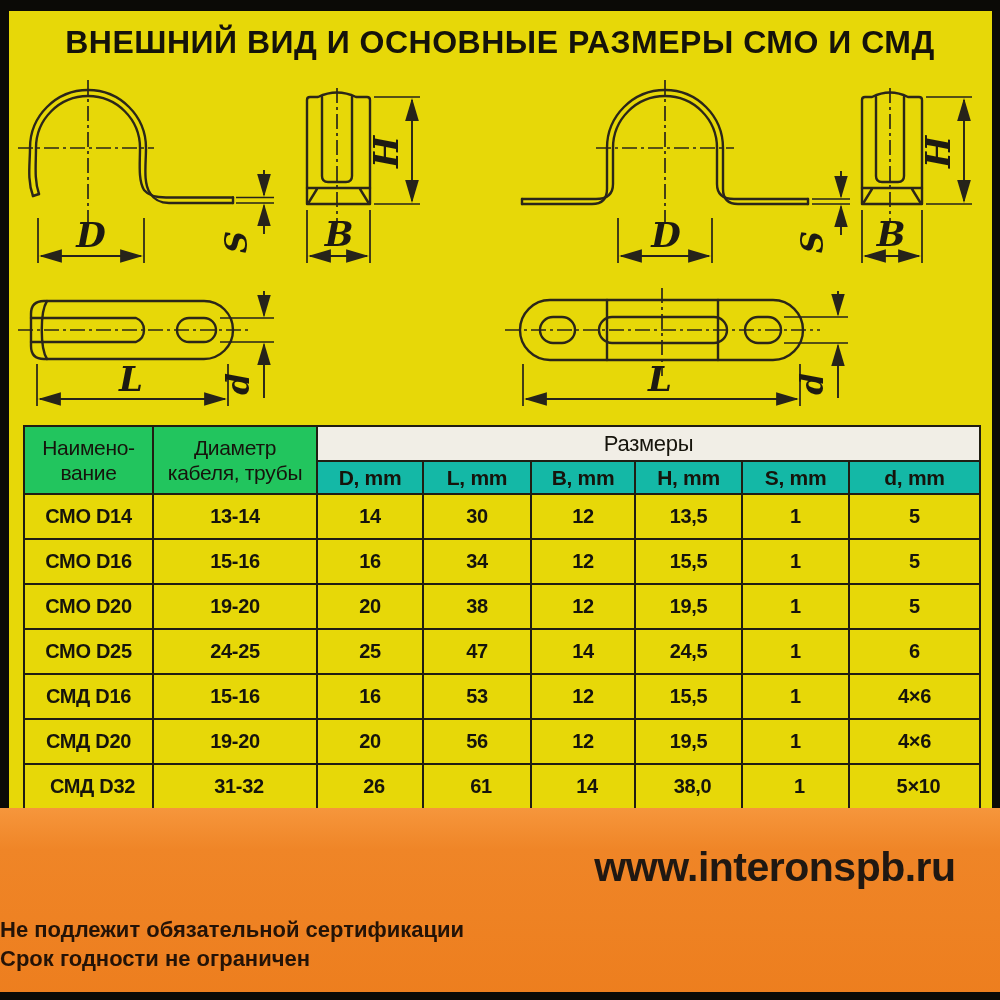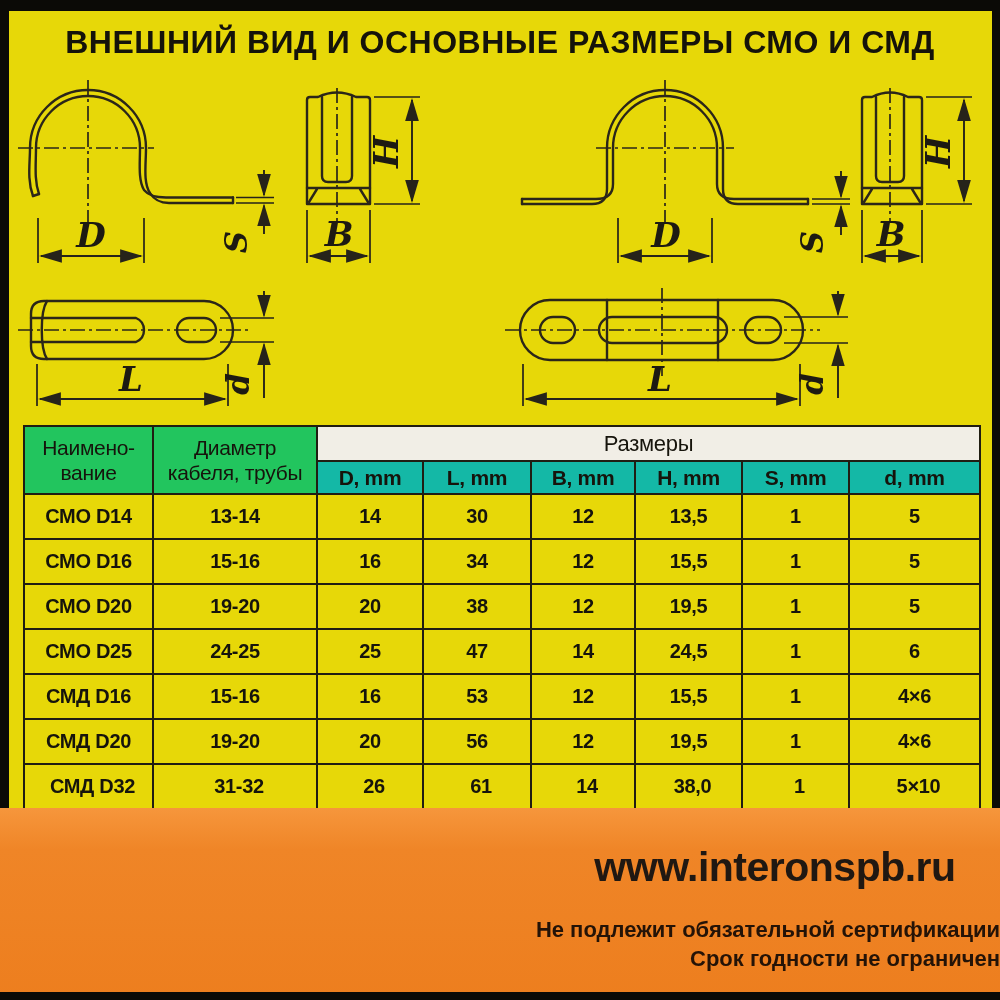--- a/index.html
+++ b/index.html
@@ -35,21 +35,21 @@
   table.dims .sub{background:#14b8a6;font-weight:700;font-size:21px;height:31px;}
   table.dims tbody td{font-weight:700;font-size:20px;height:43px;background:transparent;}
   table.dims tbody tr:last-child td{border-bottom:none;padding-left:8px;}
 
   .orange{position:absolute;left:0;top:808px;width:1000px;height:192px;
           background:linear-gradient(180deg,#f6963c 0%,#ef8527 22%,#ed7e1e 100%);}
   .pack{position:absolute;left:33px;top:836px;font-size:21.5px;font-weight:700;
         color:#1a120a;line-height:1.58;letter-spacing:-.2px;}
   .site{position:absolute;left:575px;top:838px;width:400px;text-align:center;
         font-size:41px;font-weight:700;color:#201812;letter-spacing:-.5px;margin-top:6px;}
-  .certs{position:absolute;left:0;top:916px;width:1000px;text-align:right;
+  .certs{position:absolute;left:0;top:916px;width:1000px;text-align:left;
          font-size:22px;font-weight:700;color:#241307;line-height:1.3;}
 </style>
 </head>
 <body>
 
 <div class="page">
 
   <div class="edge top"></div>
   <div class="edge left"></div>
   <div class="edge right"></div>

